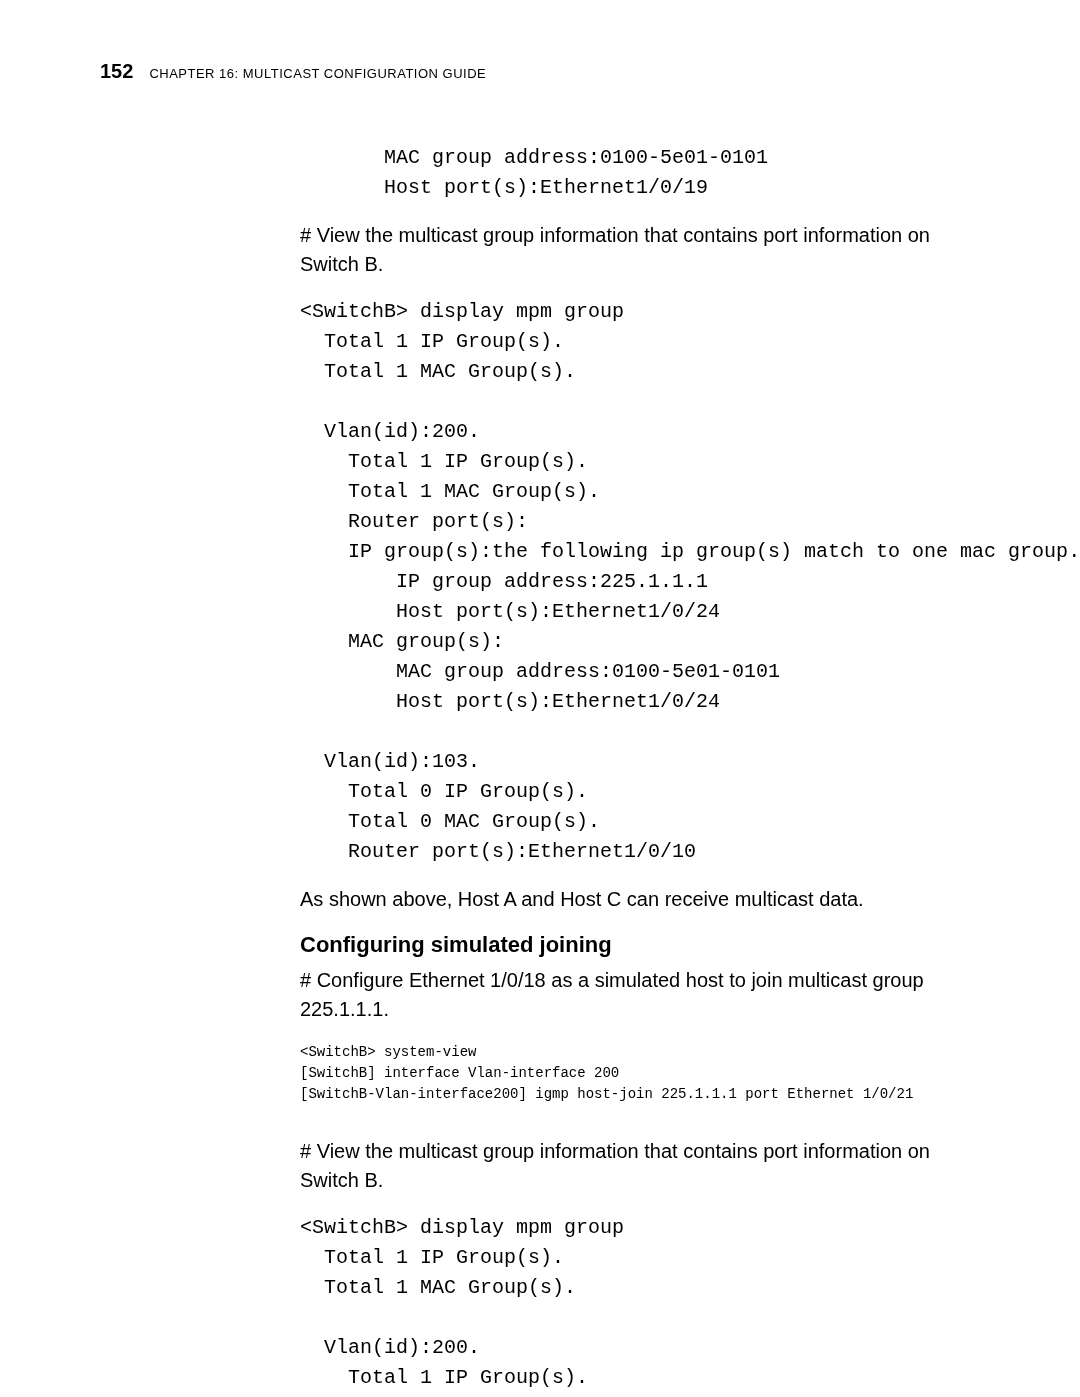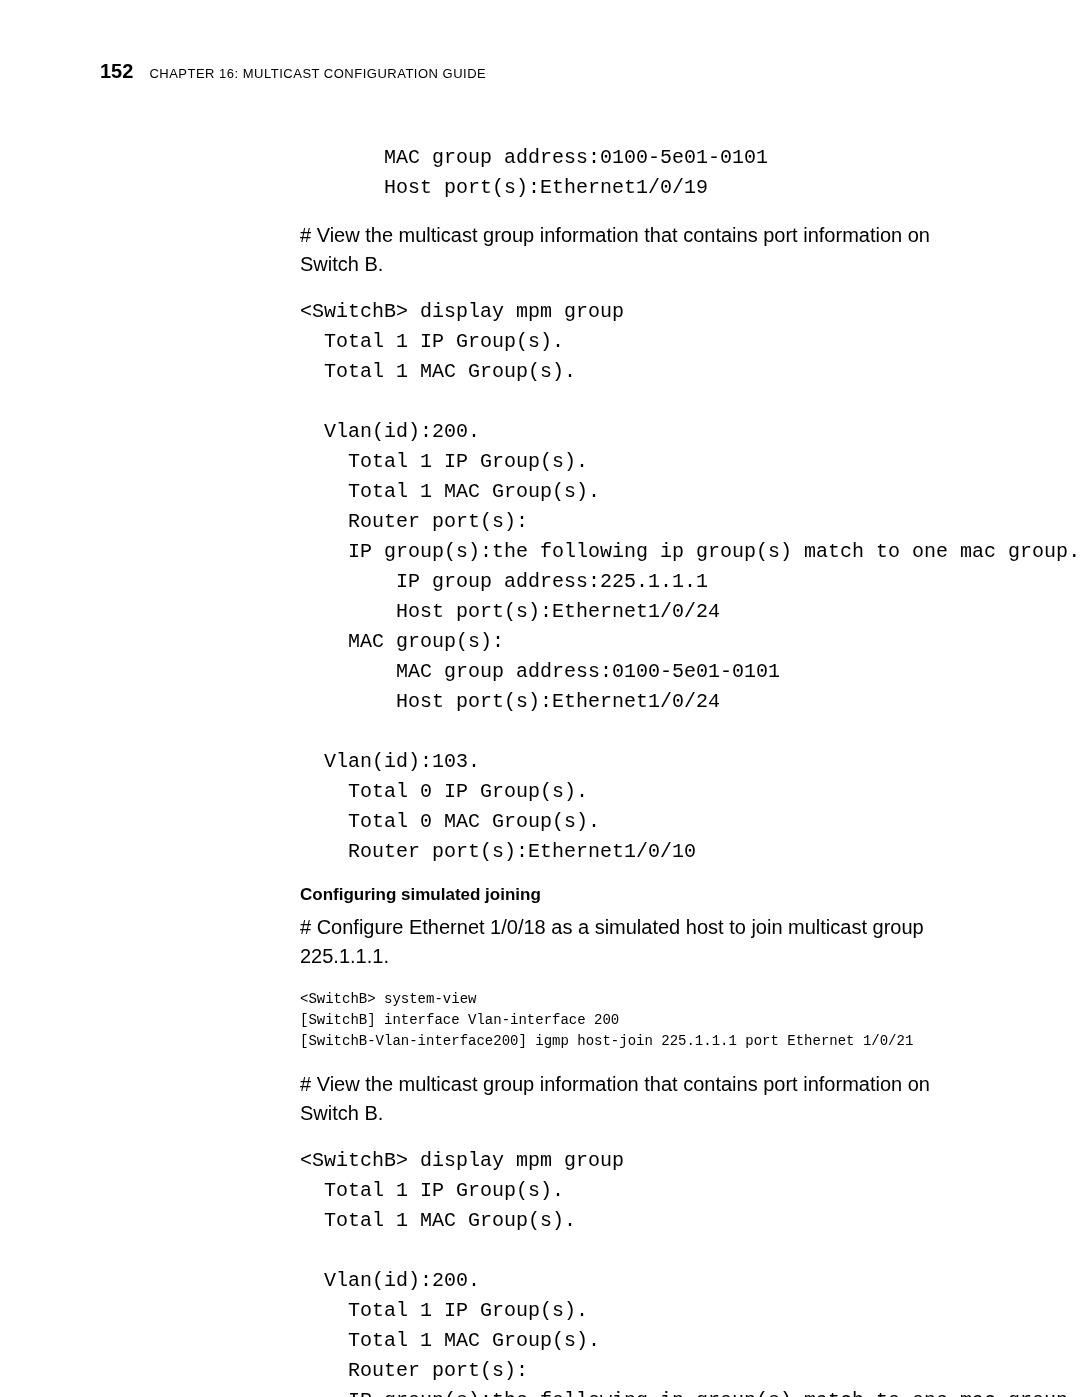--- a/index.html
+++ b/index.html
@@ -41,29 +41,29 @@
       font-size: 20px;
       line-height: 1.5;
       white-space: pre;
       margin-bottom: 18px;
     }
     .code-block-small {
       font-family: 'Courier New', Courier, monospace;
       font-size: 14px;
       line-height: 1.5;
       white-space: pre;
-      margin-bottom: 18px;
+      margin-bottom: 32px;
     }
     .body-text {
       font-size: 20px;
       line-height: 1.45;
       margin-bottom: 18px;
     }
     .section-heading {
-      font-size: 17px;
+      font-size: 22px;
       font-weight: bold;
       margin-bottom: 8px;
       margin-top: 5px;
     }
   </style>
 </head>
 <body>
 
 <div class="page">
   <div class="header">
@@ -90,20 +90,21 @@
         Host port(s):Ethernet1/0/24
     MAC group(s):
         MAC group address:0100-5e01-0101
         Host port(s):Ethernet1/0/24
 
   Vlan(id):103.
     Total 0 IP Group(s).
     Total 0 MAC Group(s).
     Router port(s):Ethernet1/0/10</div>
 
+    <div class="body-text">As shown above, Host A and Host C can receive multicast data.</div>
 
     <div class="section-heading">Configuring simulated joining</div>
 
 
     <div class="body-text"># Configure Ethernet 1/0/18 as a simulated host to join multicast group 225.1.1.1.</div>
 
     <div class="code-block-small">&lt;SwitchB&gt; system-view
 [SwitchB] interface Vlan-interface 200
 [SwitchB-Vlan-interface200] igmp host-join 225.1.1.1 port Ethernet 1/0/21</div>
 

